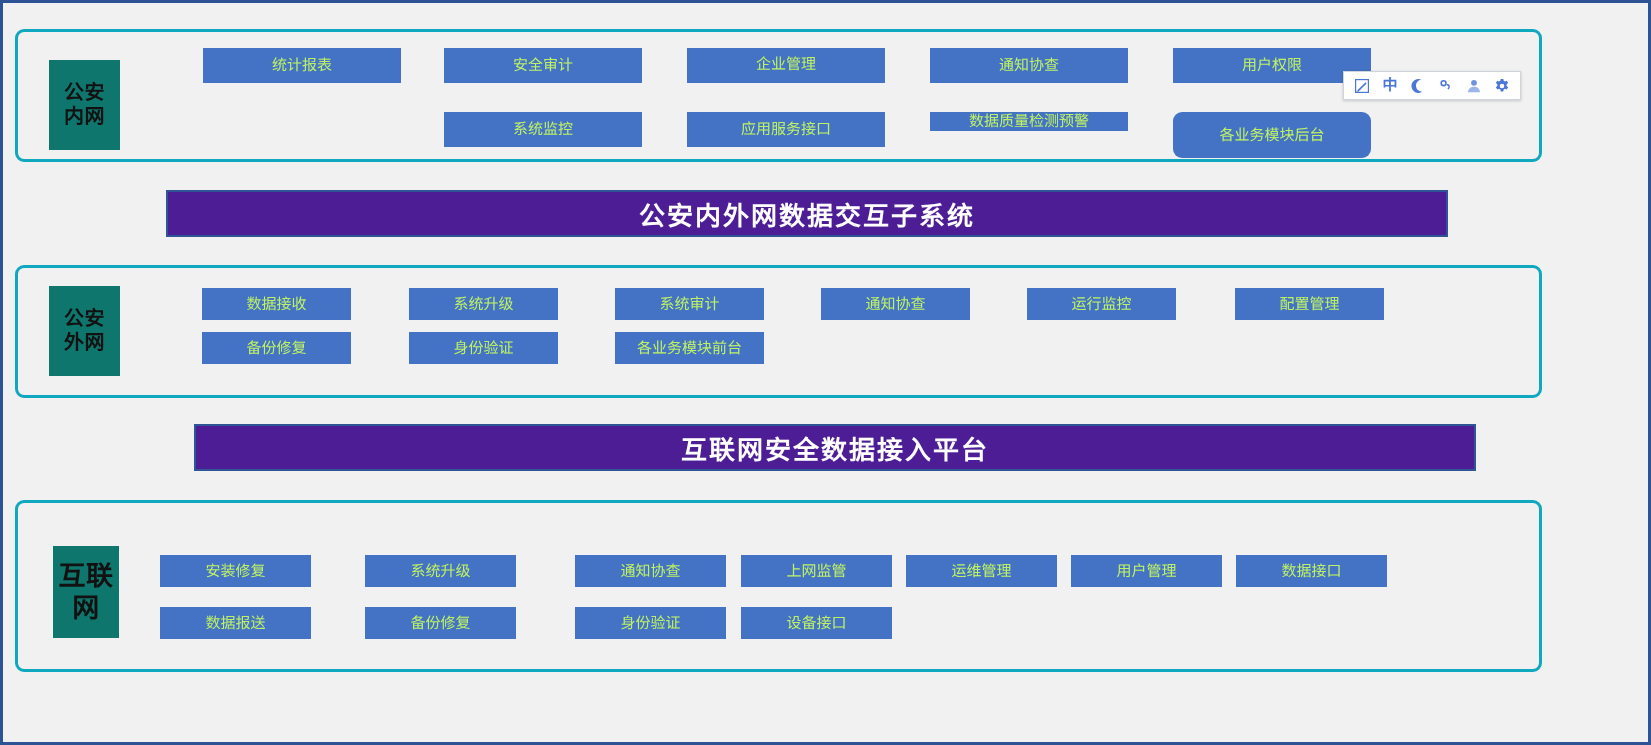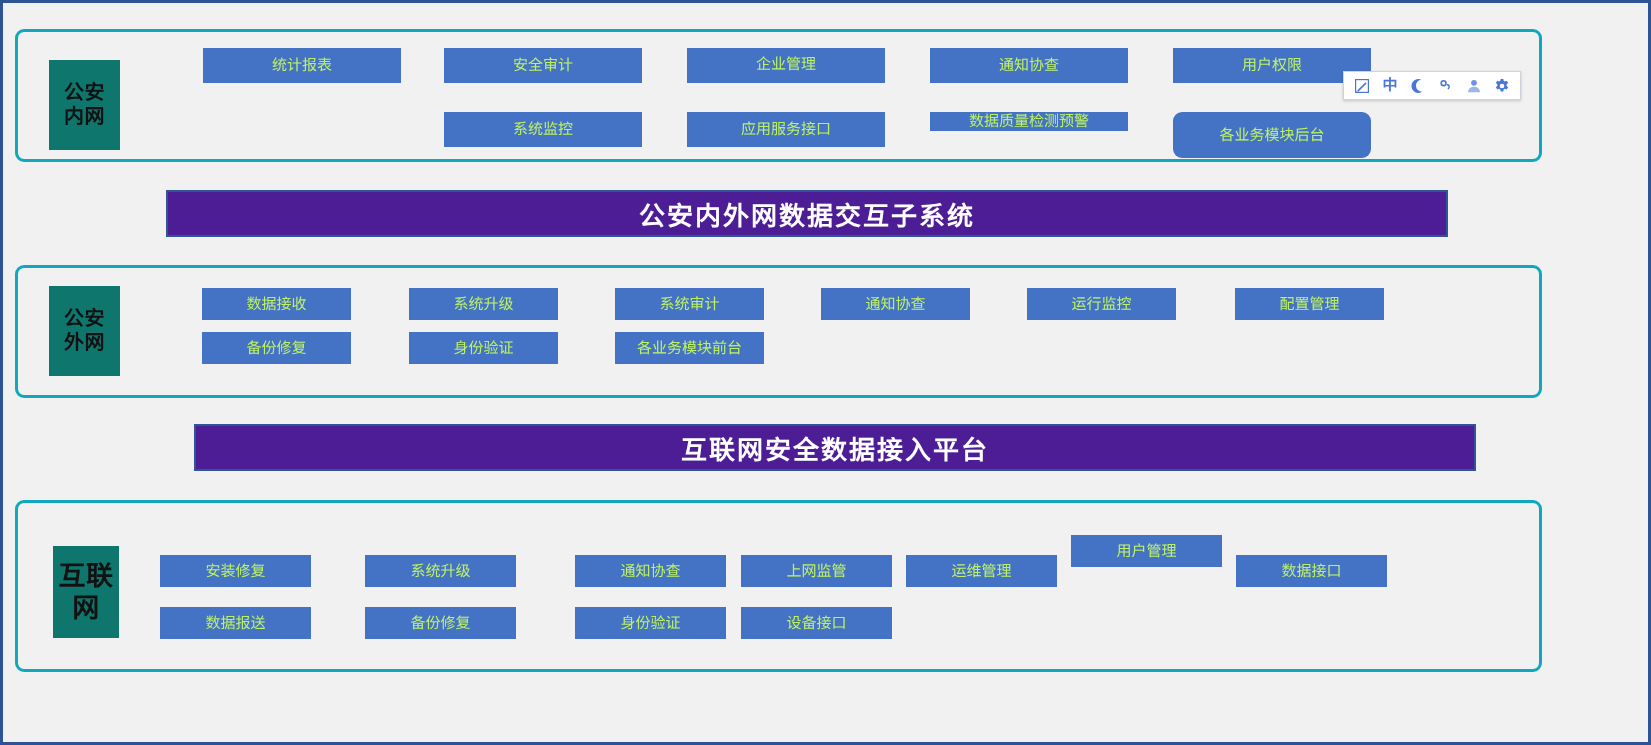--- a/index.html
+++ b/index.html
@@ -167,21 +167,21 @@
       <span>互联</span>
       <span>网</span>
     </div>
   </div>
 
   <div class="mod" style="left:157px; top:552px; width:151px; height:32px;">安装修复</div>
   <div class="mod" style="left:362px; top:552px; width:151px; height:32px;">系统升级</div>
   <div class="mod" style="left:572px; top:552px; width:151px; height:32px;">通知协查</div>
   <div class="mod" style="left:738px; top:552px; width:151px; height:32px;">上网监管</div>
   <div class="mod" style="left:903px; top:552px; width:151px; height:32px;">运维管理</div>
-  <div class="mod" style="left:1068px; top:532px; width:151px; height:32px;">用户管理</div>
+  <div class="mod" style="left:1068px; top:552px; width:151px; height:32px;">用户管理</div>
   <div class="mod" style="left:1233px; top:552px; width:151px; height:32px;">数据接口</div>
 
   <div class="mod" style="left:157px; top:604px; width:151px; height:32px;">数据报送</div>
   <div class="mod" style="left:362px; top:604px; width:151px; height:32px;">备份修复</div>
   <div class="mod" style="left:572px; top:604px; width:151px; height:32px;">身份验证</div>
   <div class="mod" style="left:738px; top:604px; width:151px; height:32px;">设备接口</div>
 
   <div class="ime-bar">
 
     <div class="ime-btn">

